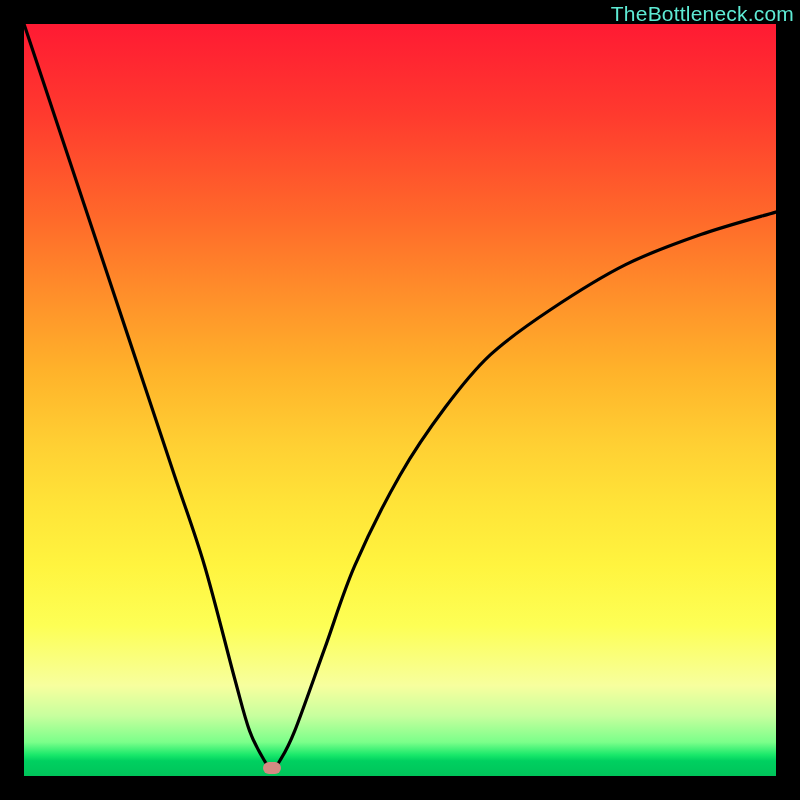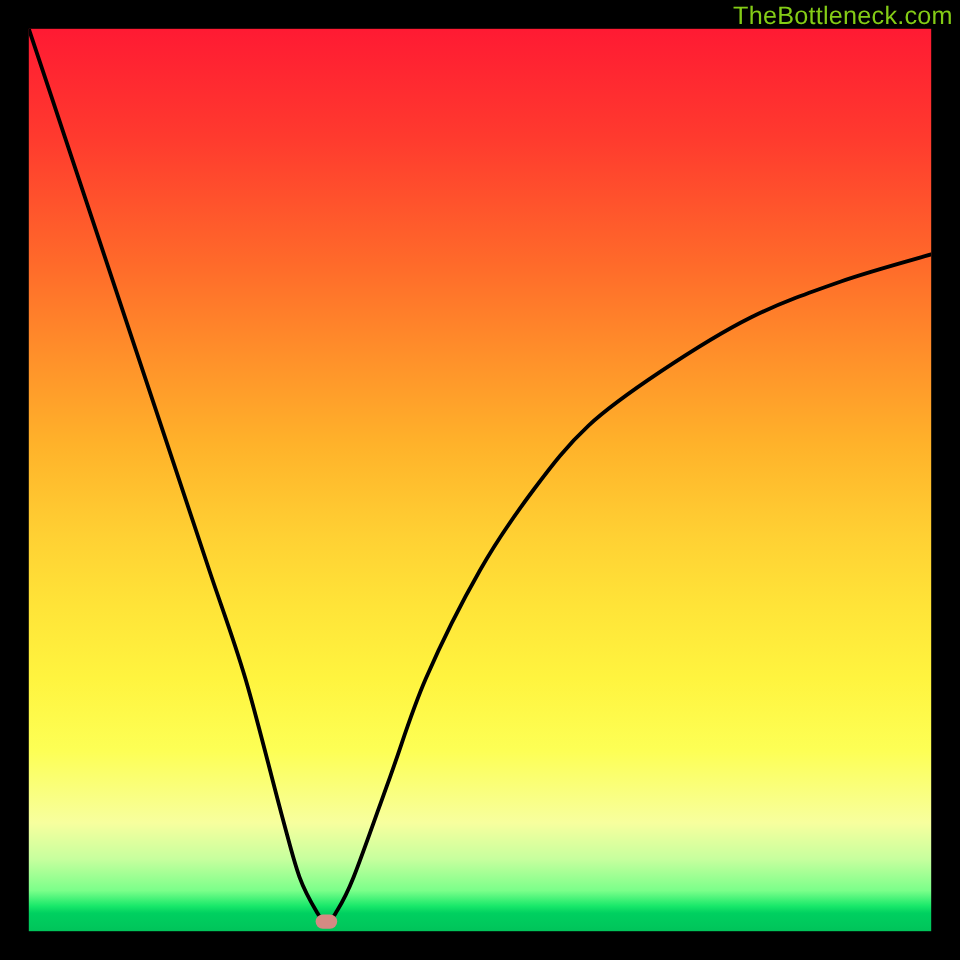--- a/index.html
+++ b/index.html
@@ -54,21 +54,21 @@
     height: 12px;
     border-radius: 6px / 6px;
     background: #d48a83;
     transform: translate(-50%, -50%);
   }
 
   .watermark {
     position: absolute;
     top: 2px;
     right: 6px;
-    color: #84cc16;
+    color: #5eead4;
     font-size: 21px;
     letter-spacing: 0.2px;
     font-weight: 400;
     user-select: none;
   }
 </style>
 </head>
 <body>
 
 <div class="watermark">TheBottleneck.com</div>

